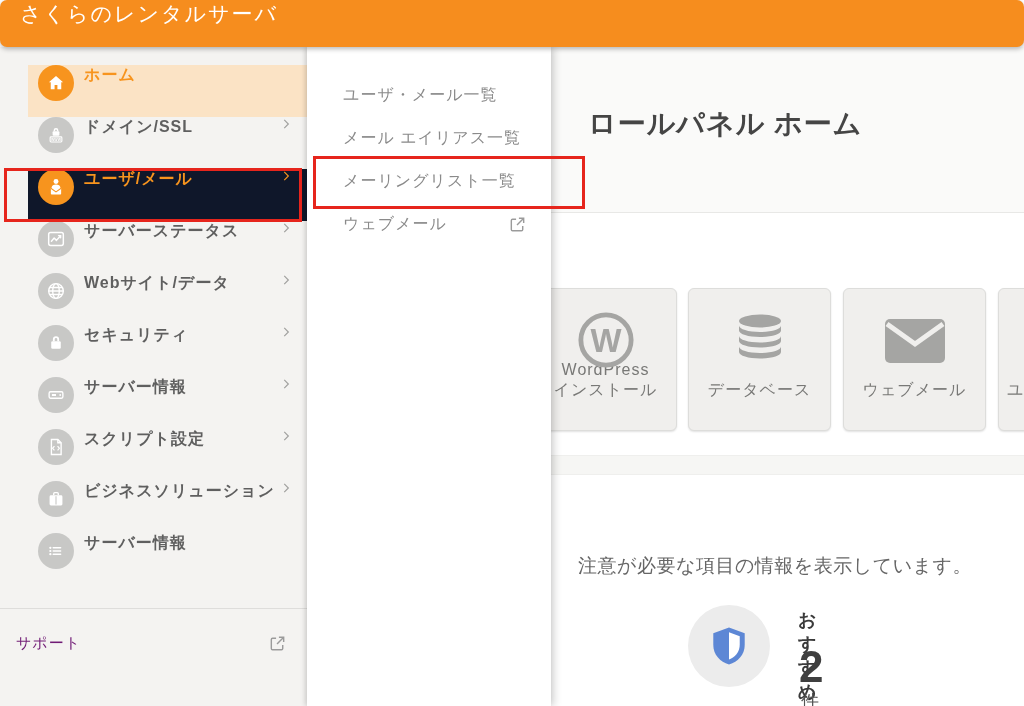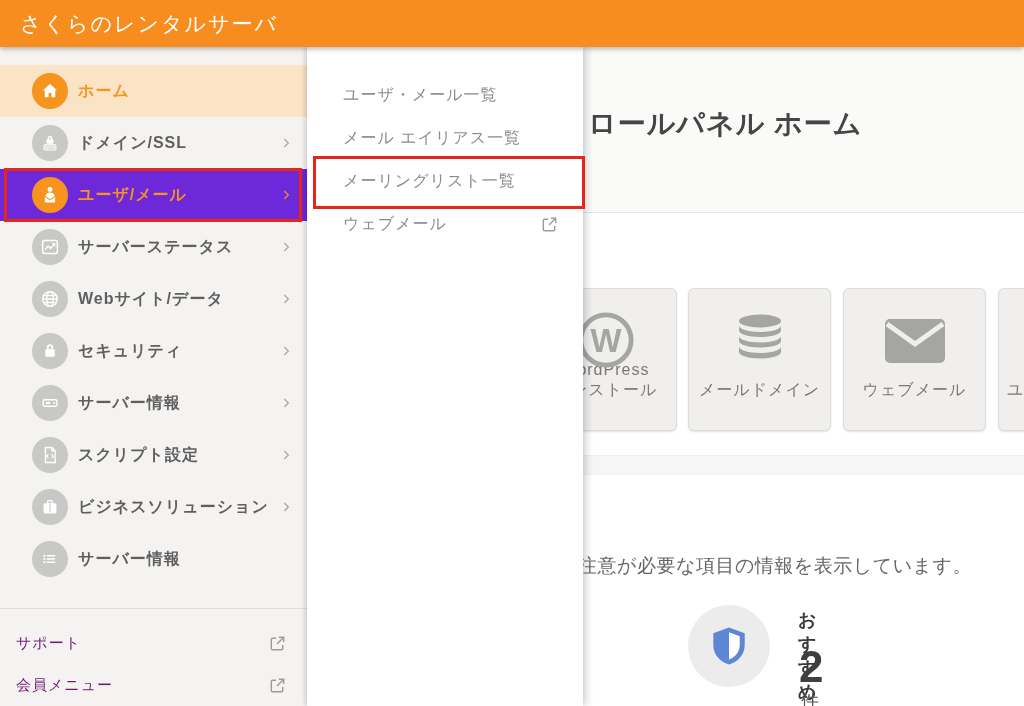--- a/index.html
+++ b/index.html
@@ -4,22 +4,23 @@
 <style>
   * { margin:0; padding:0; box-sizing:border-box; }
   html,body { width:1024px; height:706px; overflow:hidden; }
   body {
     font-family:"Liberation Sans","DejaVu Sans",sans-serif;
     background:#ffffff; position:relative;
   }
   
   .appbar {
     position:absolute; left:0; top:0; width:1024px; height:47px;
-    background:#f68d1e; z-index:30; display:flex; align-items:center;
+    background:#f68d1e; z-index:30; display:flex; 
     box-shadow:0 2px 5px rgba(0,0,0,.28);
+    border-radius:7px;
   }
   .appbar-title {
     color:#fff; font-size:21px; font-weight:500; letter-spacing:2px; margin-left:20px;
   }
   
   .main {
     position:absolute; left:307px; top:47px; right:0; bottom:0;
     background:#fafaf9; z-index:1; overflow:hidden;
   }
   .main-heading {
@@ -57,25 +58,25 @@
   .rec-count { position:absolute; left:492px; top:598px; color:#3f3f3f; }
   .rec-count .num { font-size:44px; font-weight:bold; line-height:44px; }
   .rec-count .unit { font-size:18px; color:#555; margin-left:2px; }
   
   .sidebar {
     position:absolute; left:0; top:47px; width:307px; bottom:0;
     background:#f4f3f1; z-index:5;
   }
   .nav { position:absolute; top:18px; left:0; right:0; list-style:none; }
   .nav-item {
-    height:52px; display:flex; align-items:center; padding-left:32px;
-    position:relative; cursor:pointer;
+    height:52px; display:flex; padding-left:10px;
+    position:relative; cursor:pointer;margin-left:28px;
   }
   .nav-item.active { background:#fbe3c5; }
-  .nav-item.hover { background:#6d28d9; }
+  .nav-item.hover { background:#0f172a; }
   .nav-icon {
     width:36px; height:36px; border-radius:50%; background:#c8c8c6;
     display:flex; align-items:center; justify-content:center; flex:none; margin-right:10px;
   }
   .nav-icon.orange { background:#f7941e; }
   .nav-label { font-size:16px; font-weight:600; color:#5f5f5f; letter-spacing:1px; white-space:nowrap; }
   .nav-item.active .nav-label, .nav-item.hover .nav-label { color:#f7941e; }
   .chevron { position:absolute; right:14px; width:14px; height:14px; color:#a0a09e; }
   .nav-item.hover .chevron { color:#f7941e; }
   .side-divider { position:absolute; left:0; top:561px; width:307px; height:1px; background:#dedddb; }
@@ -85,21 +86,21 @@
   }
   .side-link.l1 { top:584px; }
   .side-link.l2 { top:626px; }
   .ext-icon { position:absolute; right:20px; width:19px; height:19px; color:#9b9b9b; }
   
   .annot { position:absolute; border:3px solid #e6251c; background:transparent; z-index:25; pointer-events:none; }
   .annot-side { left:4px; top:121px; width:298px; height:54px; }
   .annot-sub  { left:6px; top:109px; width:272px; height:53px; }
   
   .submenu {
-    position:absolute; left:307px; top:47px; width:276px; bottom:0;
+    position:absolute; left:307px; top:47px; width:244px; bottom:0;
     background:#ffffff; z-index:10; box-shadow:3px 0 8px rgba(0,0,0,.18), -2px 0 5px rgba(0,0,0,.12);
   }
   .submenu-list { position:absolute; top:27px; left:0; right:0; list-style:none; }
   .submenu-item {
     height:43px; display:flex; align-items:center; padding-left:36px;
     font-size:16px; color:#8a8a8a; letter-spacing:1px; cursor:pointer; position:relative; white-space:nowrap;
   }
   .submenu-item .ext-icon { right:24px; }
   svg { display:block; }
 </style>
@@ -126,21 +127,21 @@
   <div class="tile tile-2">
     <svg class="tile-icon" width="56" height="56" viewBox="0 0 56 56">
       <g fill="#a5a5a3">
         <ellipse cx="28" cy="10" rx="21" ry="6.5"></ellipse>
         <path d="M7 14.5v5c0 3.6 9.4 6.5 21 6.5s21-2.9 21-6.5v-5c0 3.6-9.4 6.5-21 6.5S7 18.1 7 14.5z"></path>
         <path d="M7 25v5c0 3.6 9.4 6.5 21 6.5S49 33.6 49 30v-5c0 3.6-9.4 6.5-21 6.5S7 28.6 7 25z"></path>
         <path d="M7 35.5v5.5c0 3.6 9.4 6.5 21 6.5S49 44.6 49 41v-5.5c0 3.6-9.4 6.5-21 6.5S7 39.1 7 35.5z"></path>
       </g>
     </svg>
     <div class="tile-label">
-      <div>メールドメイン</div>
+      <div>データベース</div>
     </div>
   </div>
 
   <div class="tile tile-3">
     <svg class="tile-icon" width="60" height="44" viewBox="0 0 60 44" style="top:30px;">
       <rect width="60" height="44" rx="5" fill="#a5a5a3"></rect>
       <path d="M2 5l28 20L58 5" fill="none" stroke="#f0efed" stroke-width="5"></path>
     </svg>
     <div class="tile-label">
       <div>ウェブメール</div>
@@ -317,27 +318,20 @@
 
   <div class="side-divider"></div>
 
   <div class="side-link l1">
     <span>サポート</span>
     <svg class="ext-icon" viewBox="0 0 20 20">
       <path d="M8.5 4.5H4.8A1.3 1.3 0 0 0 3.5 5.8v9.4a1.3 1.3 0 0 0 1.3 1.3h9.4a1.3 1.3 0 0 0 1.3-1.3V11.5" fill="none" stroke="currentColor" stroke-width="1.5"></path>
       <path d="M11.5 3.5h5v5M16 4L9.5 10.5" fill="none" stroke="currentColor" stroke-width="1.5"></path>
     </svg>
   </div>
-  <div class="side-link l2">
-    <span>会員メニュー</span>
-    <svg class="ext-icon" viewBox="0 0 20 20">
-      <path d="M8.5 4.5H4.8A1.3 1.3 0 0 0 3.5 5.8v9.4a1.3 1.3 0 0 0 1.3 1.3h9.4a1.3 1.3 0 0 0 1.3-1.3V11.5" fill="none" stroke="currentColor" stroke-width="1.5"></path>
-      <path d="M11.5 3.5h5v5M16 4L9.5 10.5" fill="none" stroke="currentColor" stroke-width="1.5"></path>
-    </svg>
-  </div>
 
   <div class="annot annot-side"></div>
 </nav>
 
 <div class="submenu">
   <ul class="submenu-list">
     <li class="submenu-item">
       <span>ユーザ・メール一覧</span>
     </li>
     <li class="submenu-item">

